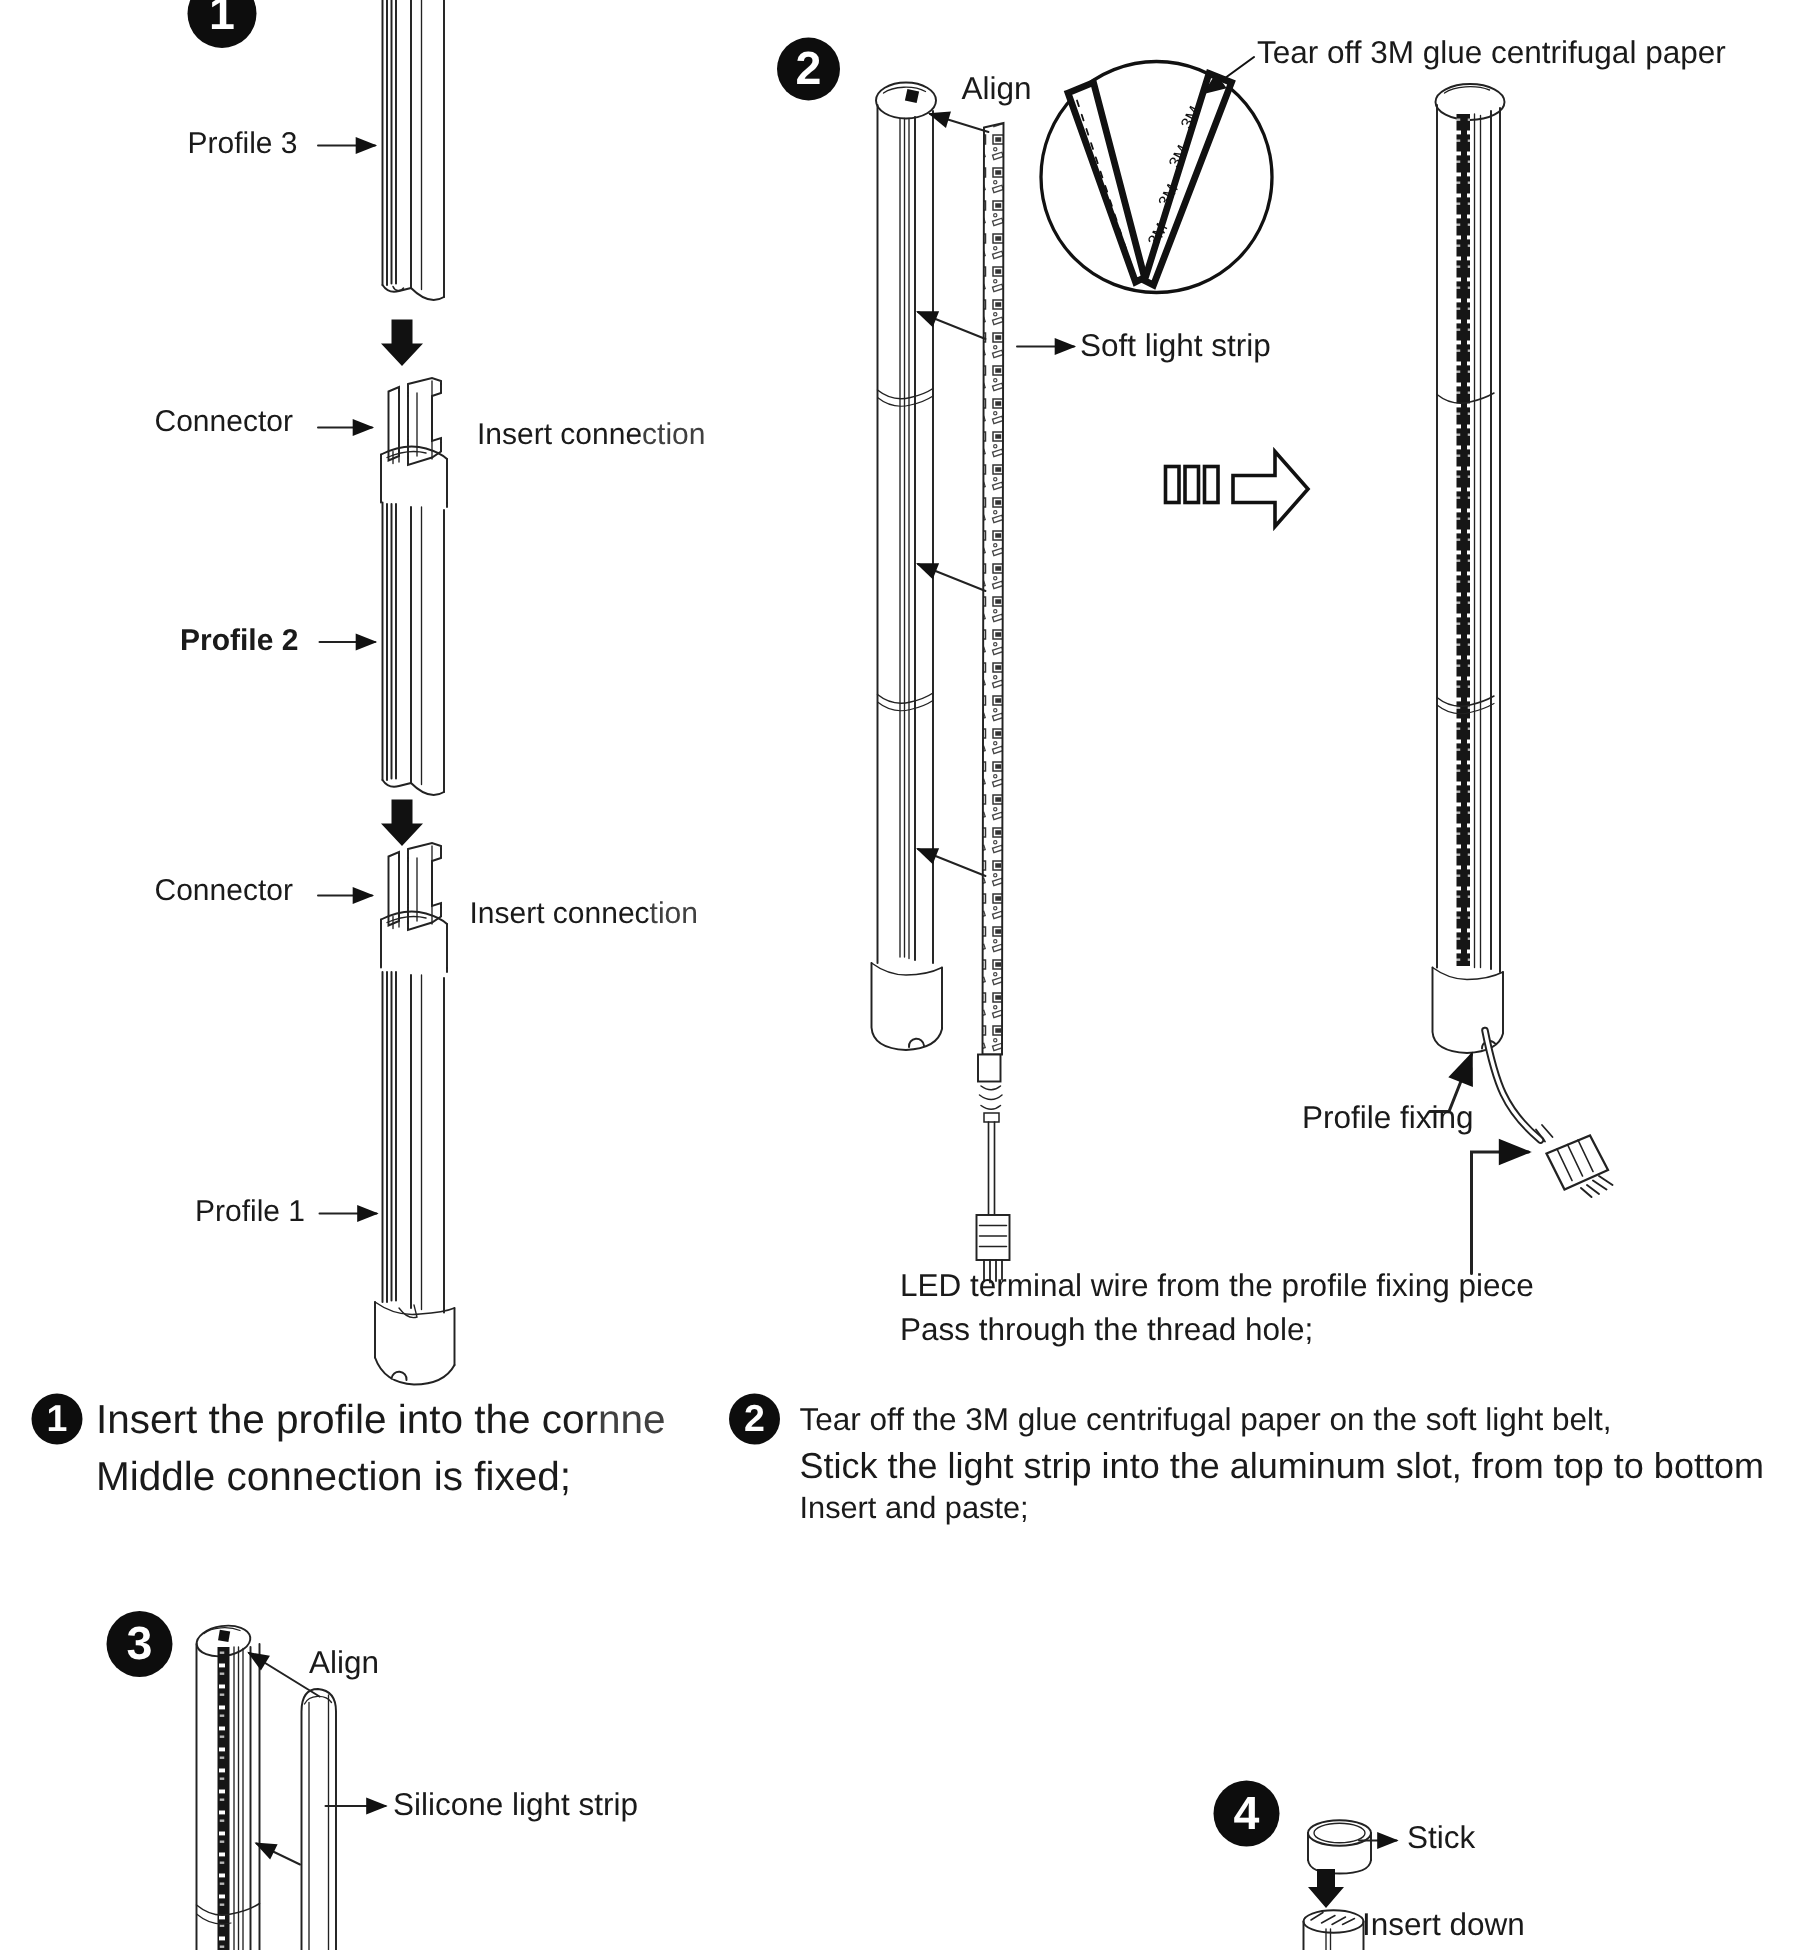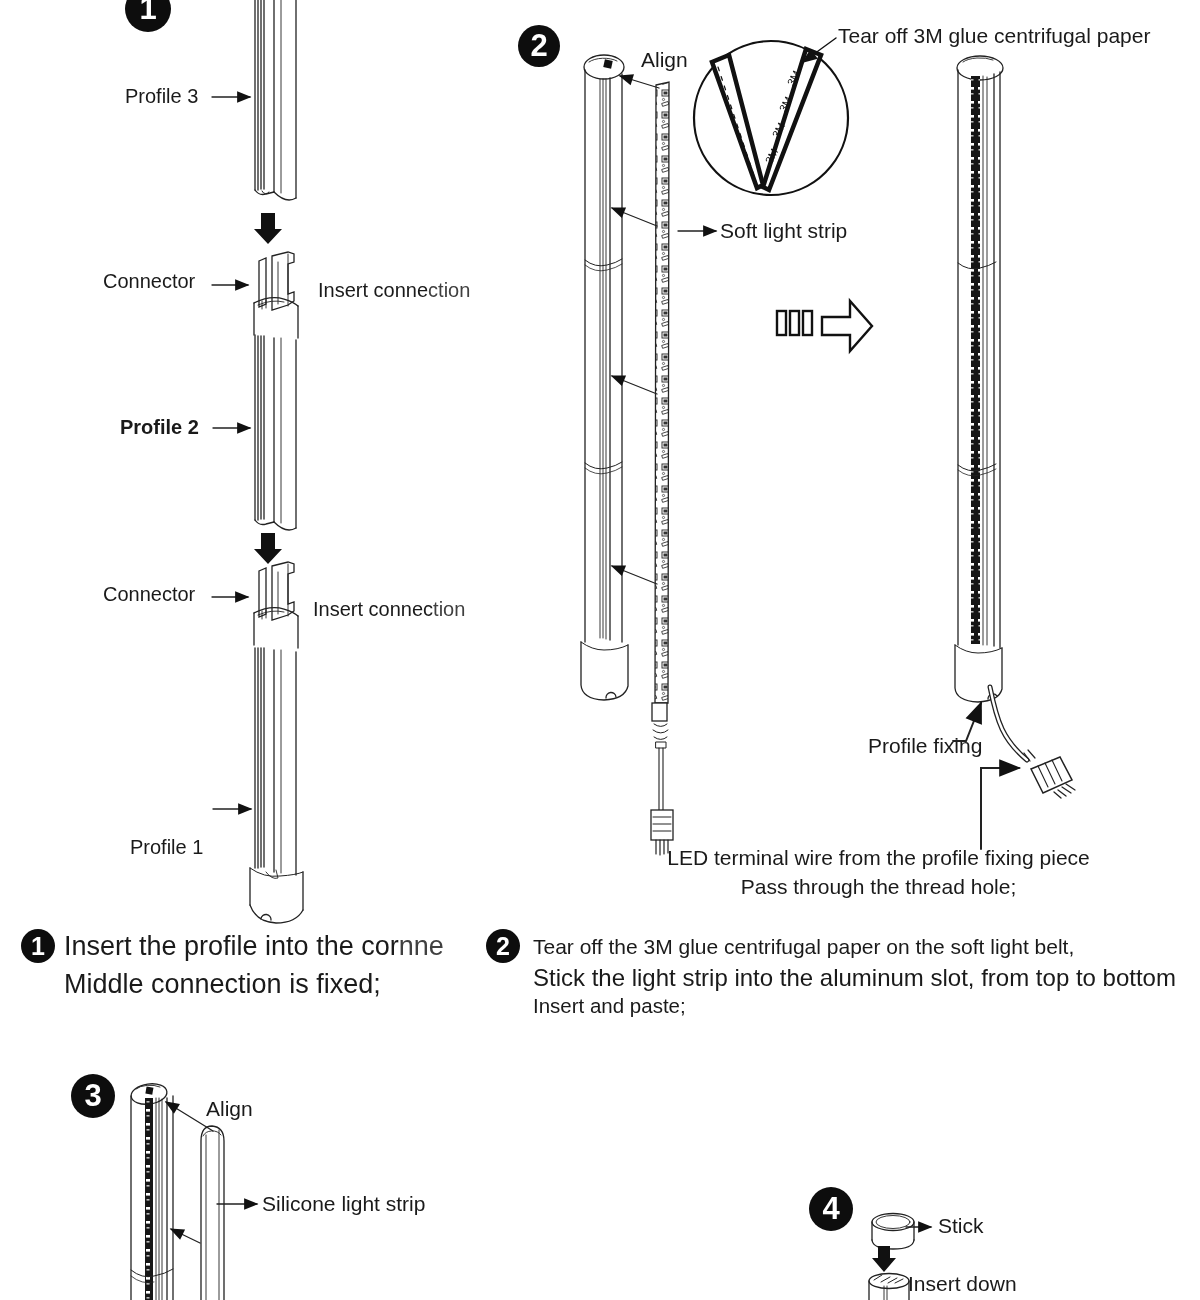--- a/index.html
+++ b/index.html
@@ -7,21 +7,21 @@
         font-family:"Liberation Sans",sans-serif;color:#1a1a1a;}
   .lbl{position:absolute;white-space:nowrap;color:#1a1a1a;}
   .f20{font-size:20px;}
   .f21{font-size:21px;}
   .f27{font-size:27px;}
   .ghost{color:#404040;}
   .badge{position:absolute;background:#0d0d0d;color:#fff;border-radius:50%;
          display:flex;align-items:center;justify-content:center;font-weight:bold;}
   .badge.big{width:44px;height:44px;font-size:31px;}
   .badge.cap{width:34px;height:34px;font-size:25px;}
-  .rightalign{text-align:center;}
+  .rightalign{text-align:left;}
   svg{position:absolute;left:0;top:0;}
 </style>
 </head>
 <body>
 
 <div id="page">
 
   <svg width="1200" height="1300" viewBox="0 0 1200 1300">
     <defs>
       <marker id="ah" viewBox="0 0 10 10" refX="9" refY="5" markerWidth="13" markerHeight="11" orient="auto">
@@ -249,21 +249,21 @@
   <div class="badge big" style="left:809px;top:1187px;">4</div>
   <div class="badge cap" style="left:21px;top:929px;">1</div>
   <div class="badge cap" style="left:486px;top:929px;">2</div>
 
   <div class="lbl f20" style="left:125px;top:85px;text-align:right;">Profile 3</div>
   <div class="lbl f20" style="left:103px;top:270px;">Connector</div>
   <div class="lbl f20" style="left:318px;top:279px;"><span>Insert conne</span><span class="ghost">ction</span></div>
   <div class="lbl f20" style="left:120px;top:416px;font-weight:bold;">Profile 2</div>
   <div class="lbl f20" style="left:103px;top:583px;">Connector</div>
   <div class="lbl f20" style="left:313px;top:598px;"><span>Insert connec</span><span class="ghost">tion</span></div>
-  <div class="lbl f20" style="left:130px;top:797px;margin-top:39px;">Profile 1</div>
+  <div class="lbl f20" style="left:130px;top:797px;">Profile 1</div>
 
   <div class="lbl f27" style="left:64px;top:969px;">Middle connection is fixed;</div>
   <div class="lbl f27" style="left:64px;top:931px;"><span>Insert the profile into the cor</span><span class="ghost">nne</span></div>
 
   <div class="lbl f21" style="left:641px;top:48px;">Align</div>
   <div class="lbl f21" style="left:838px;top:24px;">Tear off 3M glue centrifugal paper</div>
   <div class="lbl f21" style="left:720px;top:219px;text-align:right;">Soft light strip</div>
   <div class="lbl f21" style="left:828px;top:734px;margin-left:40px;">Profile fixing</div>
   <div class="lbl f21 rightalign" style="left:600px;top:846px;width:557px;">LED terminal wire from the profile fixing piece</div>
   <div class="lbl f21 rightalign" style="left:600px;top:875px;width:557px;">Pass through the thread hole;</div>

